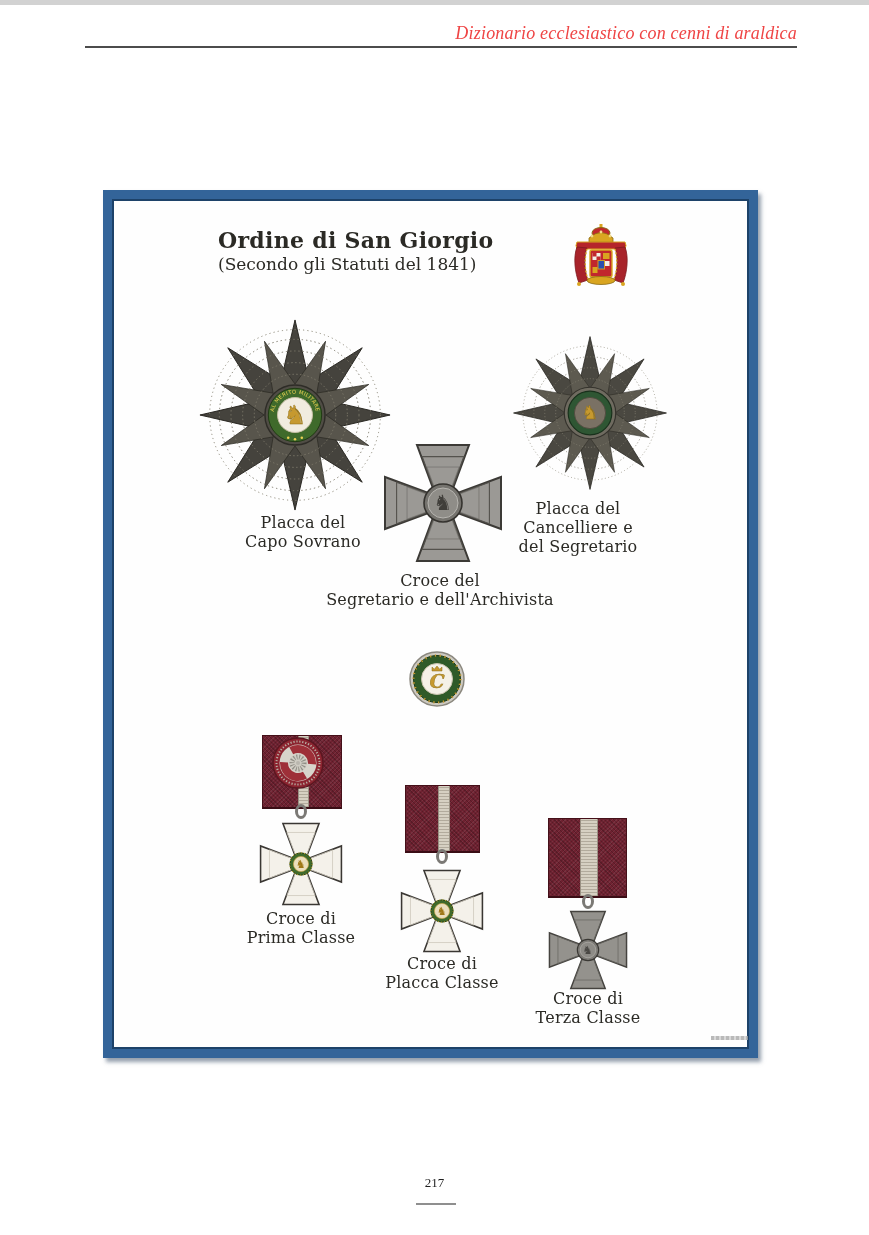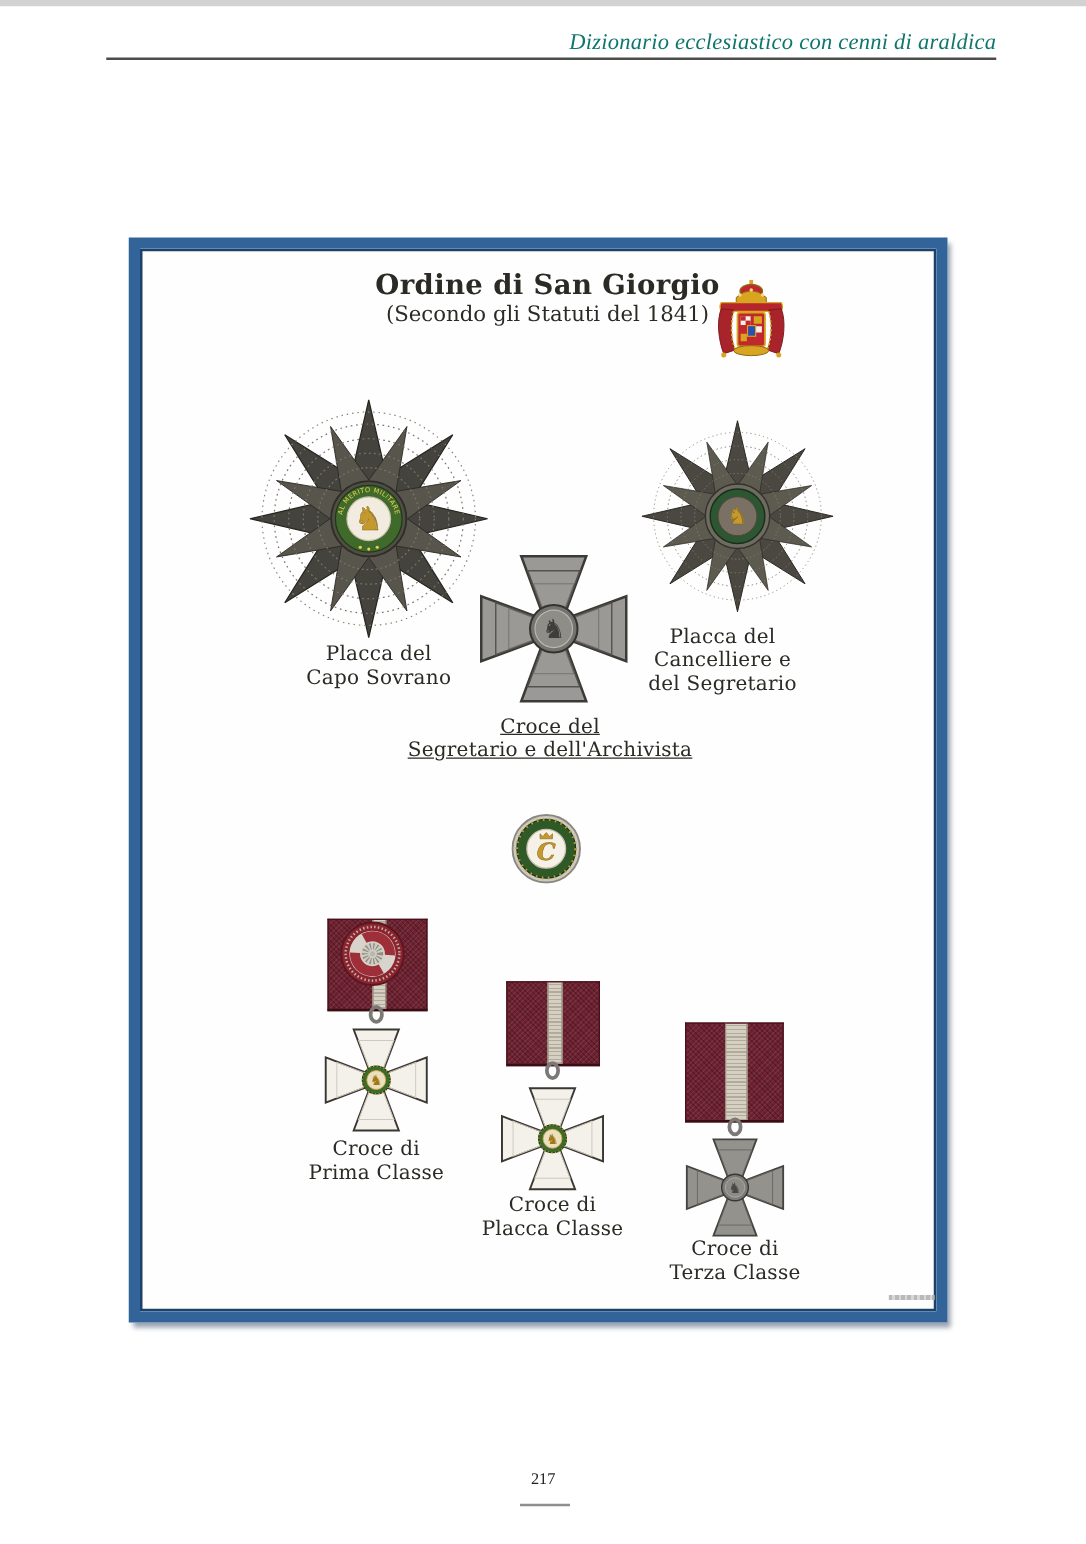--- a/index.html
+++ b/index.html
@@ -4,46 +4,46 @@
 <style>
   html,body { margin:0; padding:0; }
   body {
     width:869px; height:1235px; position:relative; background:#ffffff;
     font-family:"Liberation Serif", serif; overflow:hidden;
   }
   .topbar { position:absolute; left:0; top:0; width:869px; height:5px; background:var(--top-bar-gray); }
 
   .header-title {
     position:absolute; top:23px; right:72px; font-style:italic; font-size:18px;
-    color:#0f766e; letter-spacing:0.2px; font-family:"Liberation Serif", serif;
+    color:#ef4444; letter-spacing:0.2px; font-family:"Liberation Serif", serif;
   }
   .header-rule { position:absolute; left:85px; top:46px; width:712px; height:2px; background:#4c4c4c; }
 
   .plate {
     position:absolute; left:103px; top:190px; width:655px; height:868px; box-sizing:border-box;
     background:#fefefe; border:9px solid var(--frame-blue);
     box-shadow: inset 0 0 0 2px var(--frame-blue-dark), 3px 4px 4px rgba(60,80,105,0.55);
   }
 
-  .plate-title { position:absolute; left:106px; top:16px; width:440px; text-align:center;
+  .plate-title { position:absolute; left:106px; top:28px; width:440px; 
     color:var(--label-ink); font-family:"DejaVu Serif", serif; }
   .plate-title .t1, .plate-title .t2 { font-size:22px; font-weight:bold; line-height:27px; letter-spacing:0.3px; }
   .plate-title .t3 { font-size:17px; line-height:20px; }
 
   .coat-of-arms { position:absolute; left:454px; top:24px; width:70px; height:82px; }
 
   .star-left   { position:absolute; left:86px;  top:119px; width:194px; height:194px; }
   .star-right  { position:absolute; left:400px; top:136px; width:156px; height:156px; }
   .cross-center{ position:absolute; left:269px; top:242px; width:124px; height:124px; }
   .medal-small { position:absolute; left:297px; top:452px; width:56px;  height:56px; }
 
   .plate-label { position:absolute; text-align:center; font-family:"DejaVu Serif", serif;
     font-size:16px; line-height:19px; color:var(--label-ink); letter-spacing:0.2px; }
   .label-capo        { left:91px;  top:314px; width:200px; }
-  .label-cappellano  { left:188px; top:372px; width:280px;text-decoration:underline; }
+  .label-cappellano  { left:188px; top:372px; width:280px; }
   .label-cancelliere { left:366px; top:300px; width:200px; }
   .label-prima       { left:89px;  top:710px; width:200px; }
   .label-seconda     { left:230px; top:755px; width:200px; }
   .label-terza       { left:376px; top:790px; width:200px; }
 
   .ribbon {
     position:absolute; box-sizing:border-box;
     background-color:var(--ribbon-crimson);
     background-image:
       repeating-linear-gradient(45deg, rgba(0,0,0,0.20) 0 1px, transparent 1px 3px),

